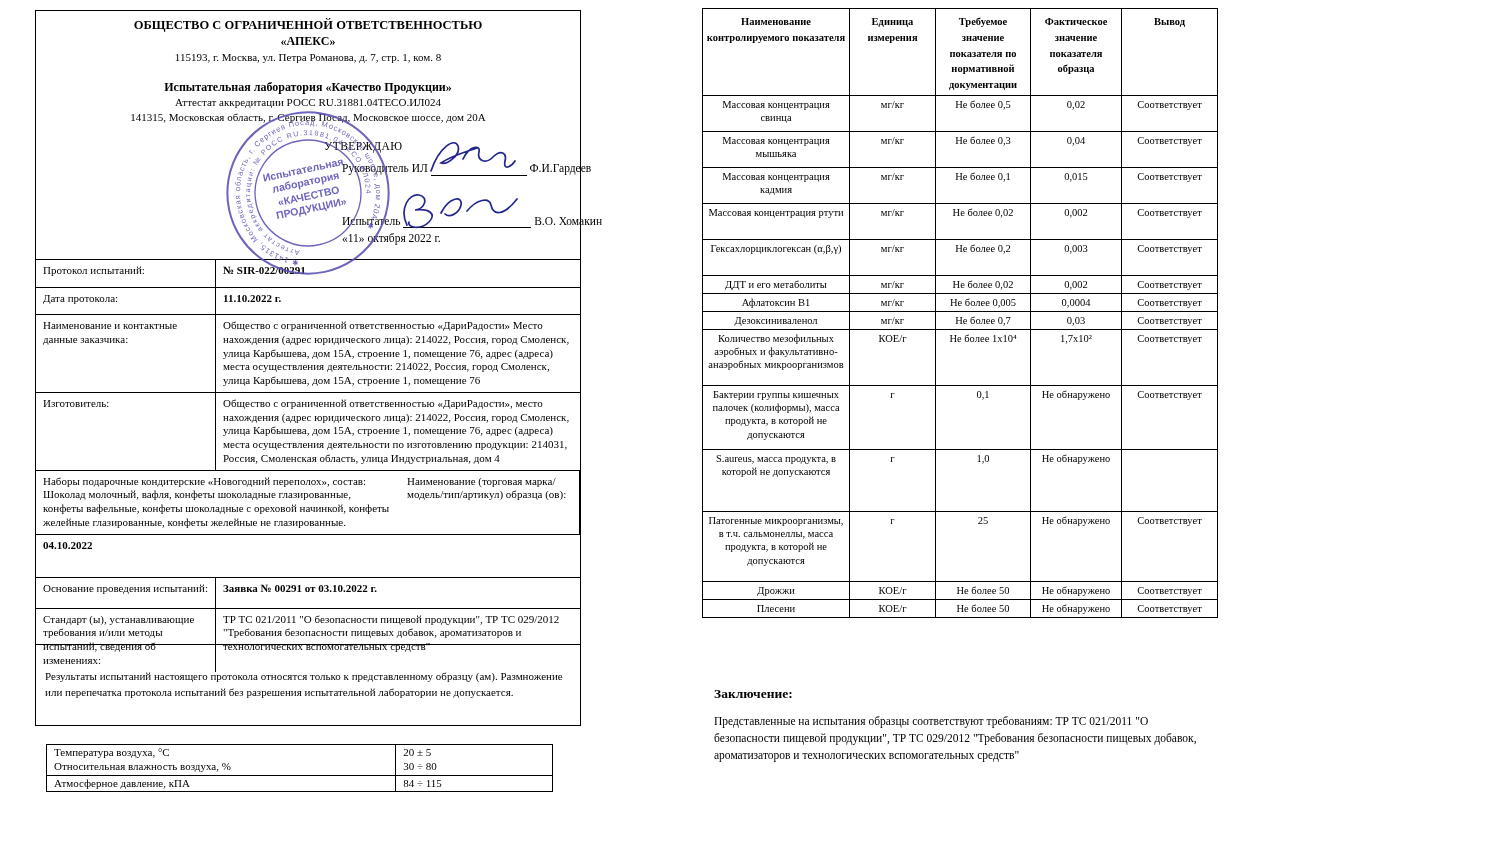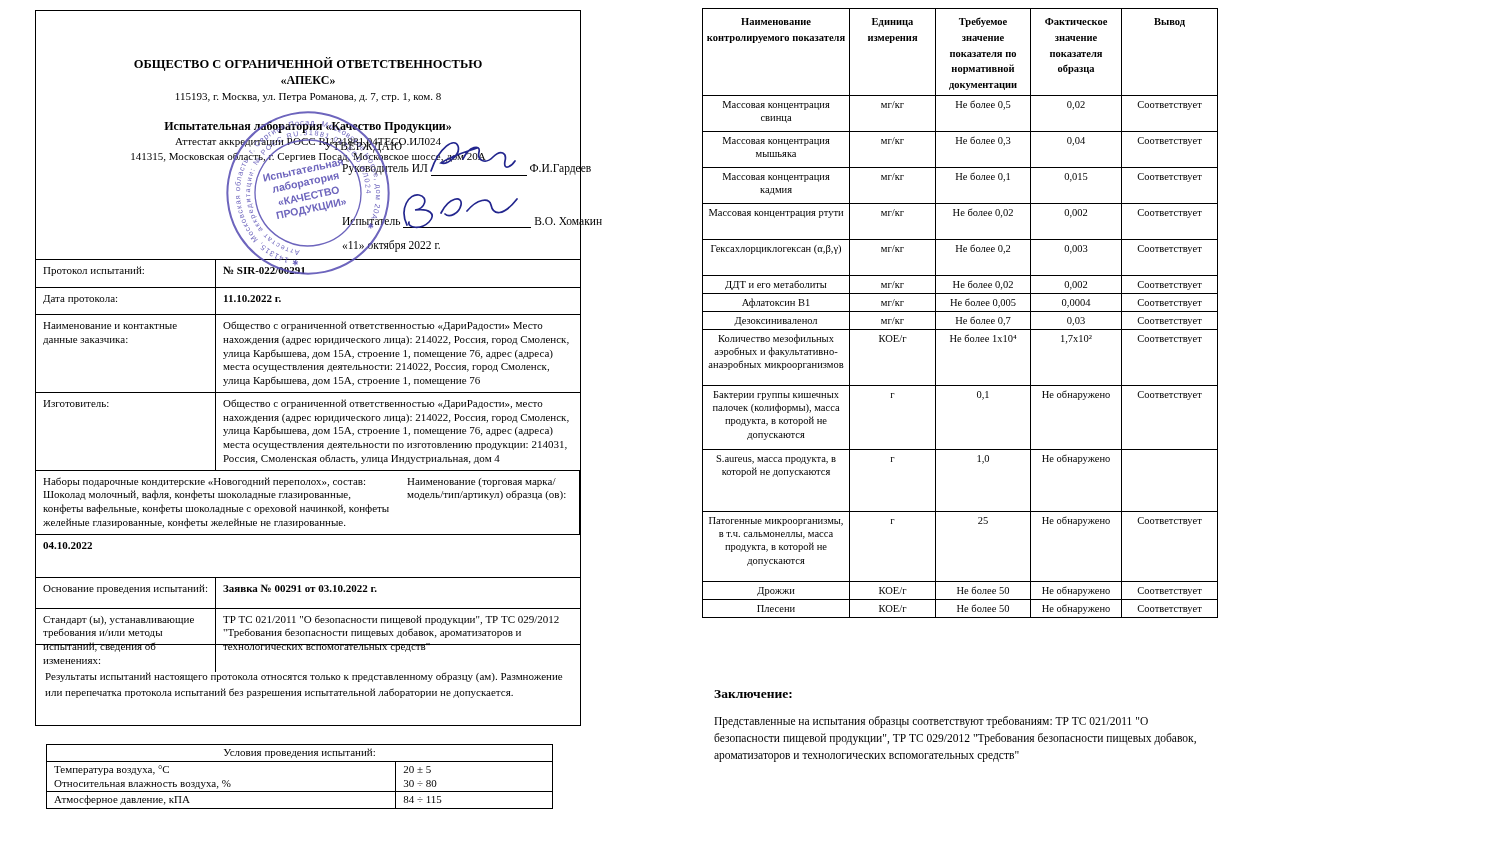--- a/index.html
+++ b/index.html
@@ -6,42 +6,42 @@
   body{
     width:1499px;height:857px;position:relative;overflow:hidden;
     background:#ffffff;color:#000;
     font-family:"Liberation Serif", serif;font-size:11px;line-height:1.25;
   }
   
   .page-left{position:absolute;left:35px;top:10px;width:546px;}
   .outer-box{position:relative;border:1px solid #000;height:716px;box-sizing:border-box;}
   .head-area{position:relative;height:248px;}
   .head-text{text-align:center;padding-top:7px;}
-  .co-line1{font-weight:bold;font-size:12.5px;margin-top:39px;}
+  .co-line1{font-weight:bold;font-size:12.5px;}
   .co-line2{font-weight:bold;font-size:12px;}
   .co-addr{font-size:11px;margin-top:2px;}
   .lab-name{font-weight:bold;font-size:12px;margin-top:16px;}
   .lab-line{font-size:11px;margin-top:1px;}
   
   .stamp{position:absolute;left:188px;top:98px;width:168px;height:168px;
          transform:rotate(-12deg);opacity:.88;z-index:3;pointer-events:none;}
   .stamp text{fill:#5a50b4;}
   .stamp .ring{font-family:"Liberation Sans",sans-serif;font-size:9px;letter-spacing:1px;}
   .stamp .ring2{font-family:"Liberation Sans",sans-serif;font-size:8.5px;letter-spacing:1.6px;}
   .stamp .ctr{font-family:"Liberation Sans",sans-serif;font-size:12.5px;font-weight:bold;text-anchor:middle;}
   
   .approval{position:absolute;left:210px;top:128px;width:332px;z-index:2;font-size:11.5px;}
   .approve-word{margin-left:78px;letter-spacing:.5px;}
   .sig-row{position:relative;margin-left:96px;margin-top:8px;white-space:nowrap;}
   .sig-row.tester{margin-top:38px;}
   .uline{display:inline-block;border-bottom:1px solid #000;height:11px;position:relative;vertical-align:bottom;}
   .uline.w1{width:96px;} .uline.w2{width:128px;}
   .sig-svg{position:absolute;left:-6px;bottom:-6px;overflow:visible;}
   .sig-svg path{stroke:#23268e;stroke-width:1.7;fill:none;stroke-linecap:round;}
-  .date-line{margin-left:96px;margin-top:10px;}
+  .date-line{margin-left:96px;margin-top:3px;}
   
   .info-table{border-top:1px solid #000;}
   .info-row{display:flex;border-top:1px solid #000;}
   .info-row:first-child{border-top:none;}
   .cell{padding:4px 7px;box-sizing:border-box;}
   .cell.label{width:180px;flex:0 0 180px;border-right:1px solid #000;}
   .cell.value{flex:1;}
   .cell.value.b{font-weight:bold;}
   .info-row:nth-child(1){min-height:27px;}
   .info-row:nth-child(2){min-height:26px;}
@@ -163,23 +163,20 @@
           </div>
         </div>
 
       <div class="note">Результаты испытаний настоящего протокола относятся только к представленному образцу (ам). Размножение или перепечатка протокола испытаний без разрешения испытательной лаборатории не допускается.</div>
     </div>
   </section>
 
   <table class="conditions">
     <tbody>
       <tr>
-        <td colspan="2" class="cond-title">Условия проведения испытаний:</td>
-      </tr>
-      <tr>
         <td class="cond-label">
           <div>Температура воздуха, °С</div>
           <div>Относительная влажность воздуха, %</div>
         </td>
         <td>
           <div>20 ± 5</div>
           <div>30 ÷ 80</div>
         </td>
       </tr>
       <tr>

